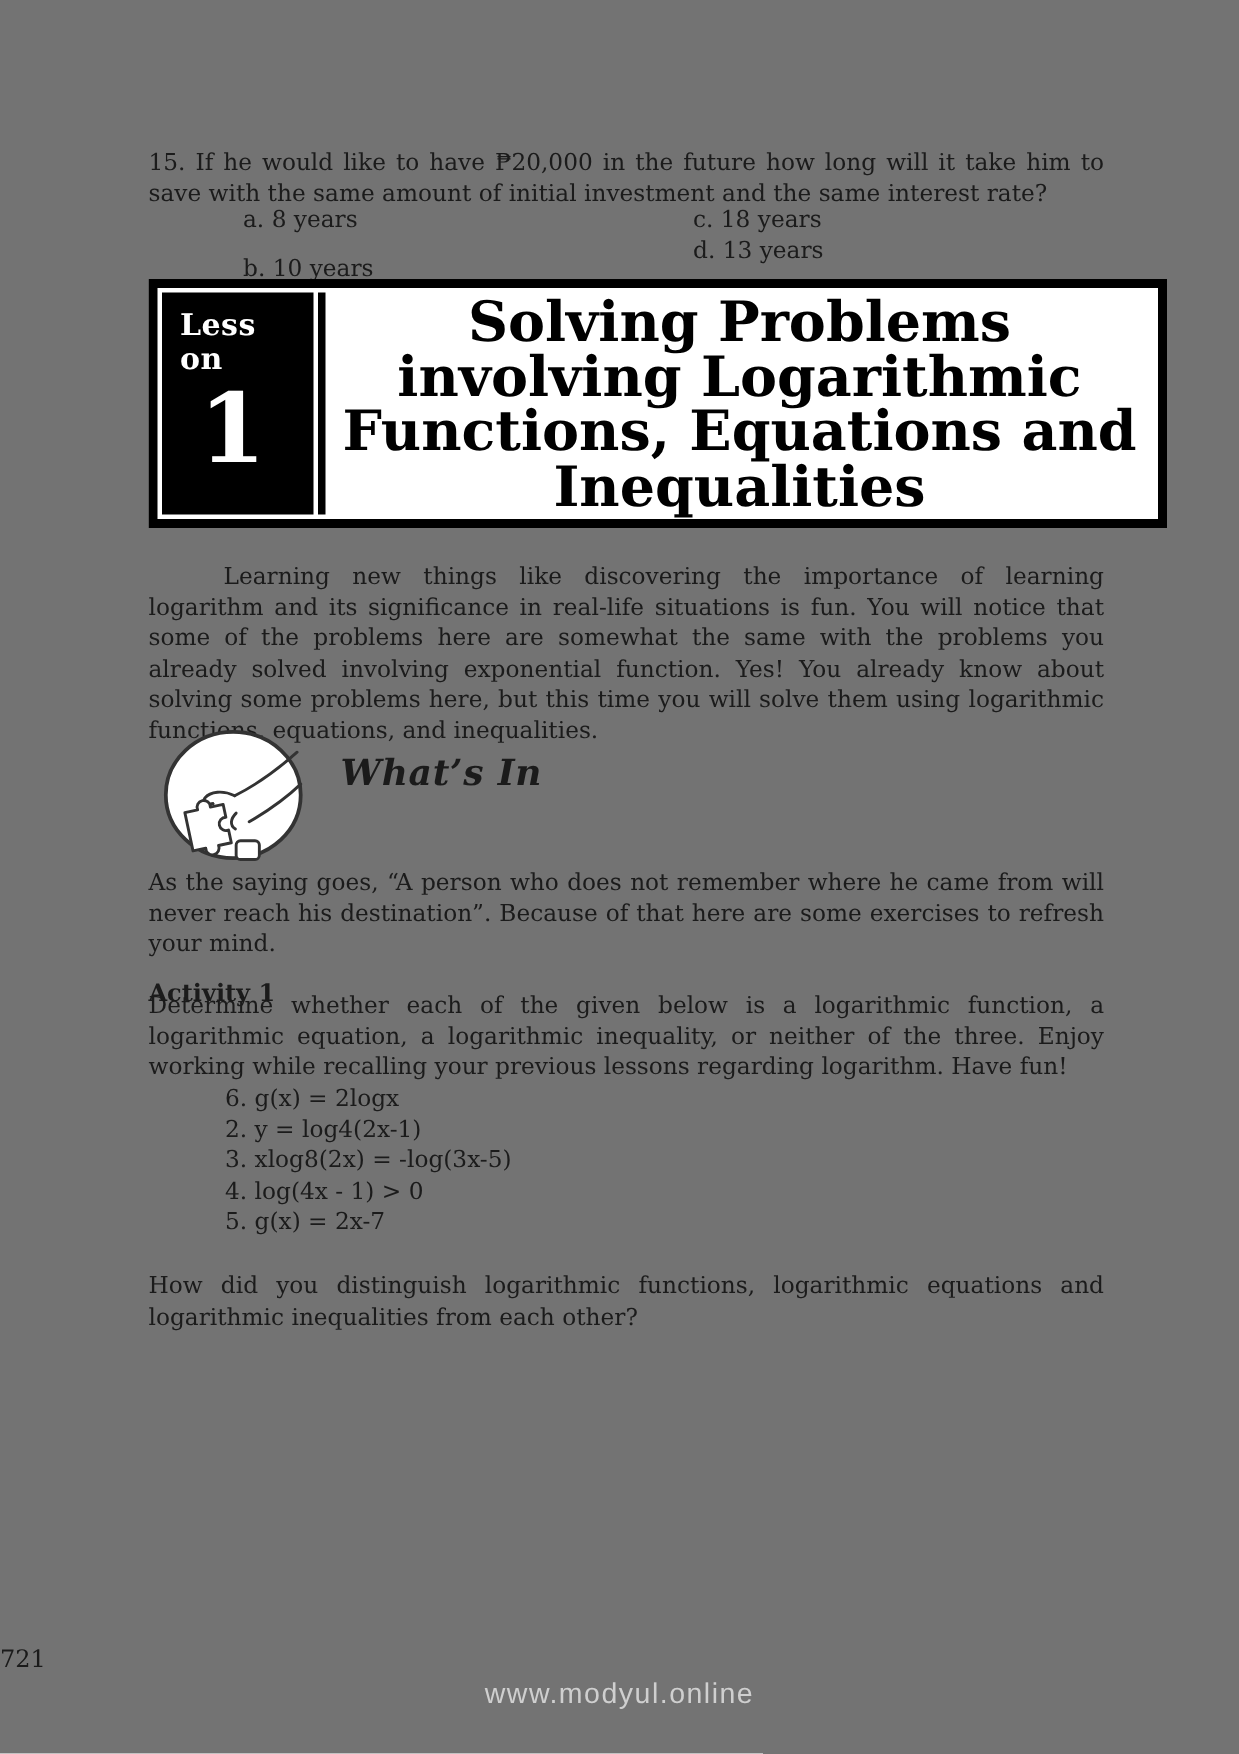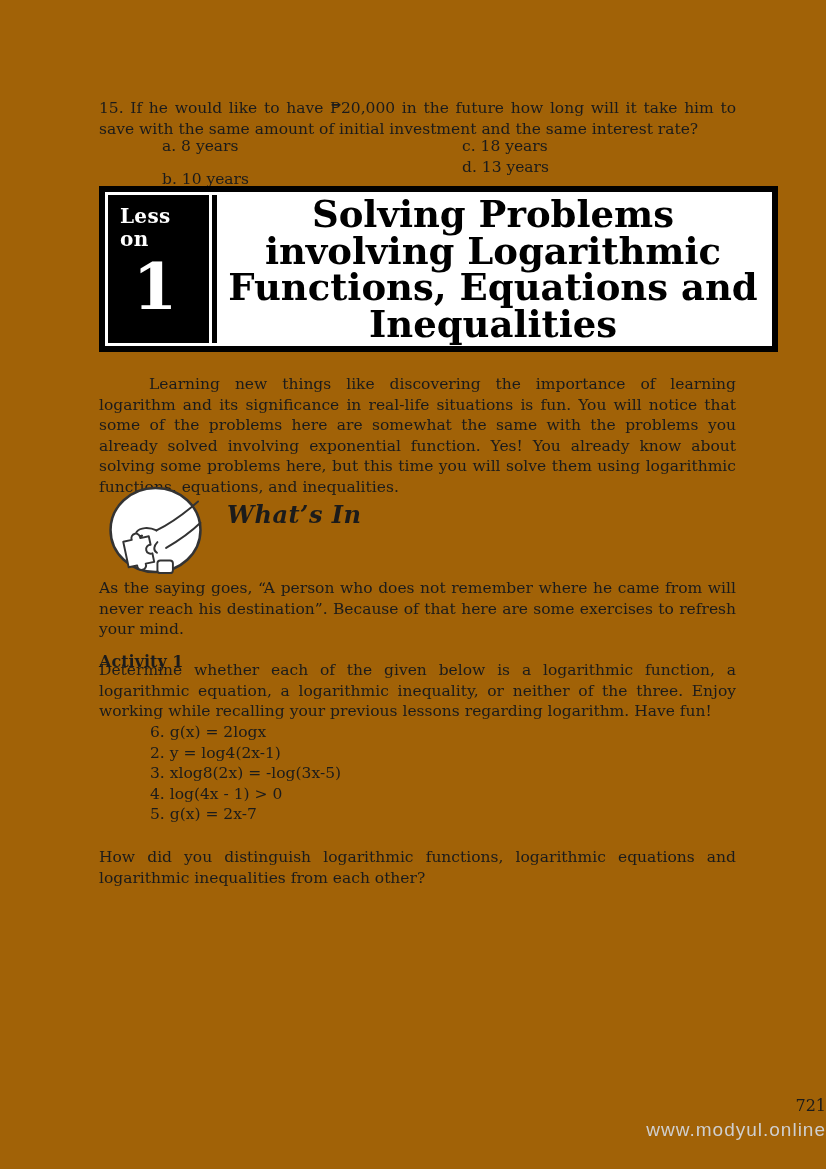--- a/index.html
+++ b/index.html
@@ -1,18 +1,18 @@
 <!DOCTYPE html>
 <html><head>
 <meta charset="utf-8">
 <title>Module Page</title>
 <style>
   html,body{margin:0;padding:0;background:#ffffff;}
   .page{
-    position:relative;width:826px;height:1169px;background:#a16207;overflow:hidden;
+    position:relative;width:826px;height:1169px;background:#737373;overflow:hidden;
     font-family:"DejaVu Serif", serif;color:#1b1b1b;
   }
   .content{position:absolute;left:99px;top:0;width:637px;}
   .para{position:absolute;width:637px;font-size:15.5px;line-height:20.5px;text-align:justify;margin:0;}
   .q15-text{top:98px;}
   .options{position:absolute;top:137px;left:12px;width:637px;height:42px;font-size:15.5px;}
   .opt{position:absolute;white-space:nowrap;}
   .opt-a{left:51px;top:0;}
   .opt-b{left:51px;top:21px;margin-top:12px;}
   .opt-c{left:351px;top:0;}
@@ -48,23 +48,23 @@
     position:absolute;left:128px;top:500px;margin:0;
     font-size:24px;font-weight:bold;font-style:italic;letter-spacing:.5px;
   }
   .saying{top:578px;}
   .activity-heading{position:absolute;top:652px;left:0;margin:0;font-size:16px;font-weight:bold;}
   .instructions{top:660px;}
   .eq-list{position:absolute;top:722px;left:51px;font-size:15.5px;}
   .eq-list div{line-height:20.6px;}
   .closing{top:847px;}
 
-  .page-number{position:absolute;top:1096px;left:0;width:826px;text-align:right;font-size:16px;}
+  .page-number{position:absolute;top:1096px;left:0;width:826px;text-align:left;font-size:16px;}
   .watermark{
-    position:absolute;top:1119px;left:0;width:826px;text-align:right;
+    position:absolute;top:1119px;left:0;width:826px;text-align:center;
     font-family:"Liberation Sans", sans-serif;font-size:19px;color:#cfcfcf;letter-spacing:1px;
   }
 </style>
 </head>
 <body>
 
 <div class="page">
   <div class="content">
 
     <p class="para q15-text">15. If he would like to have ₱20,000 in the future how long will it take him to save with the same amount of initial investment and the same interest rate?</p>

